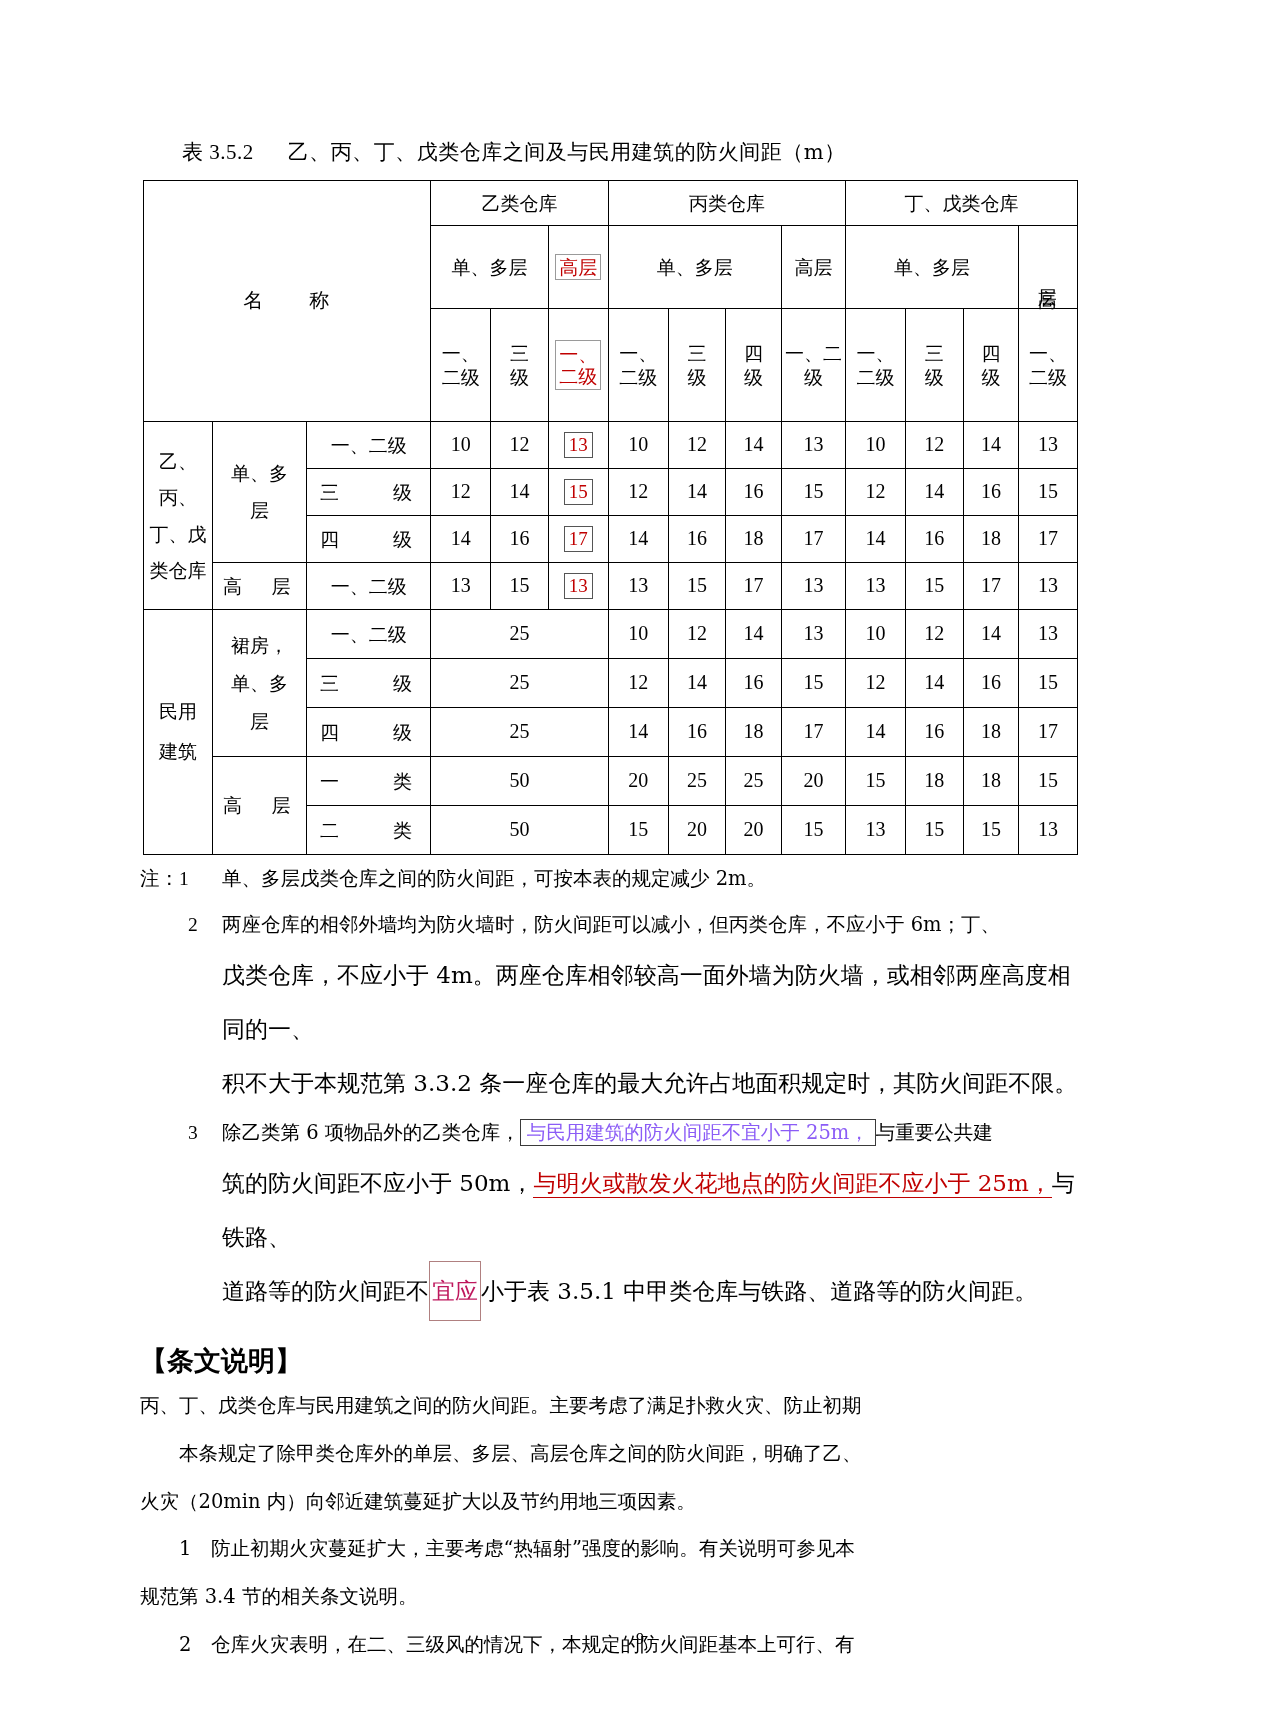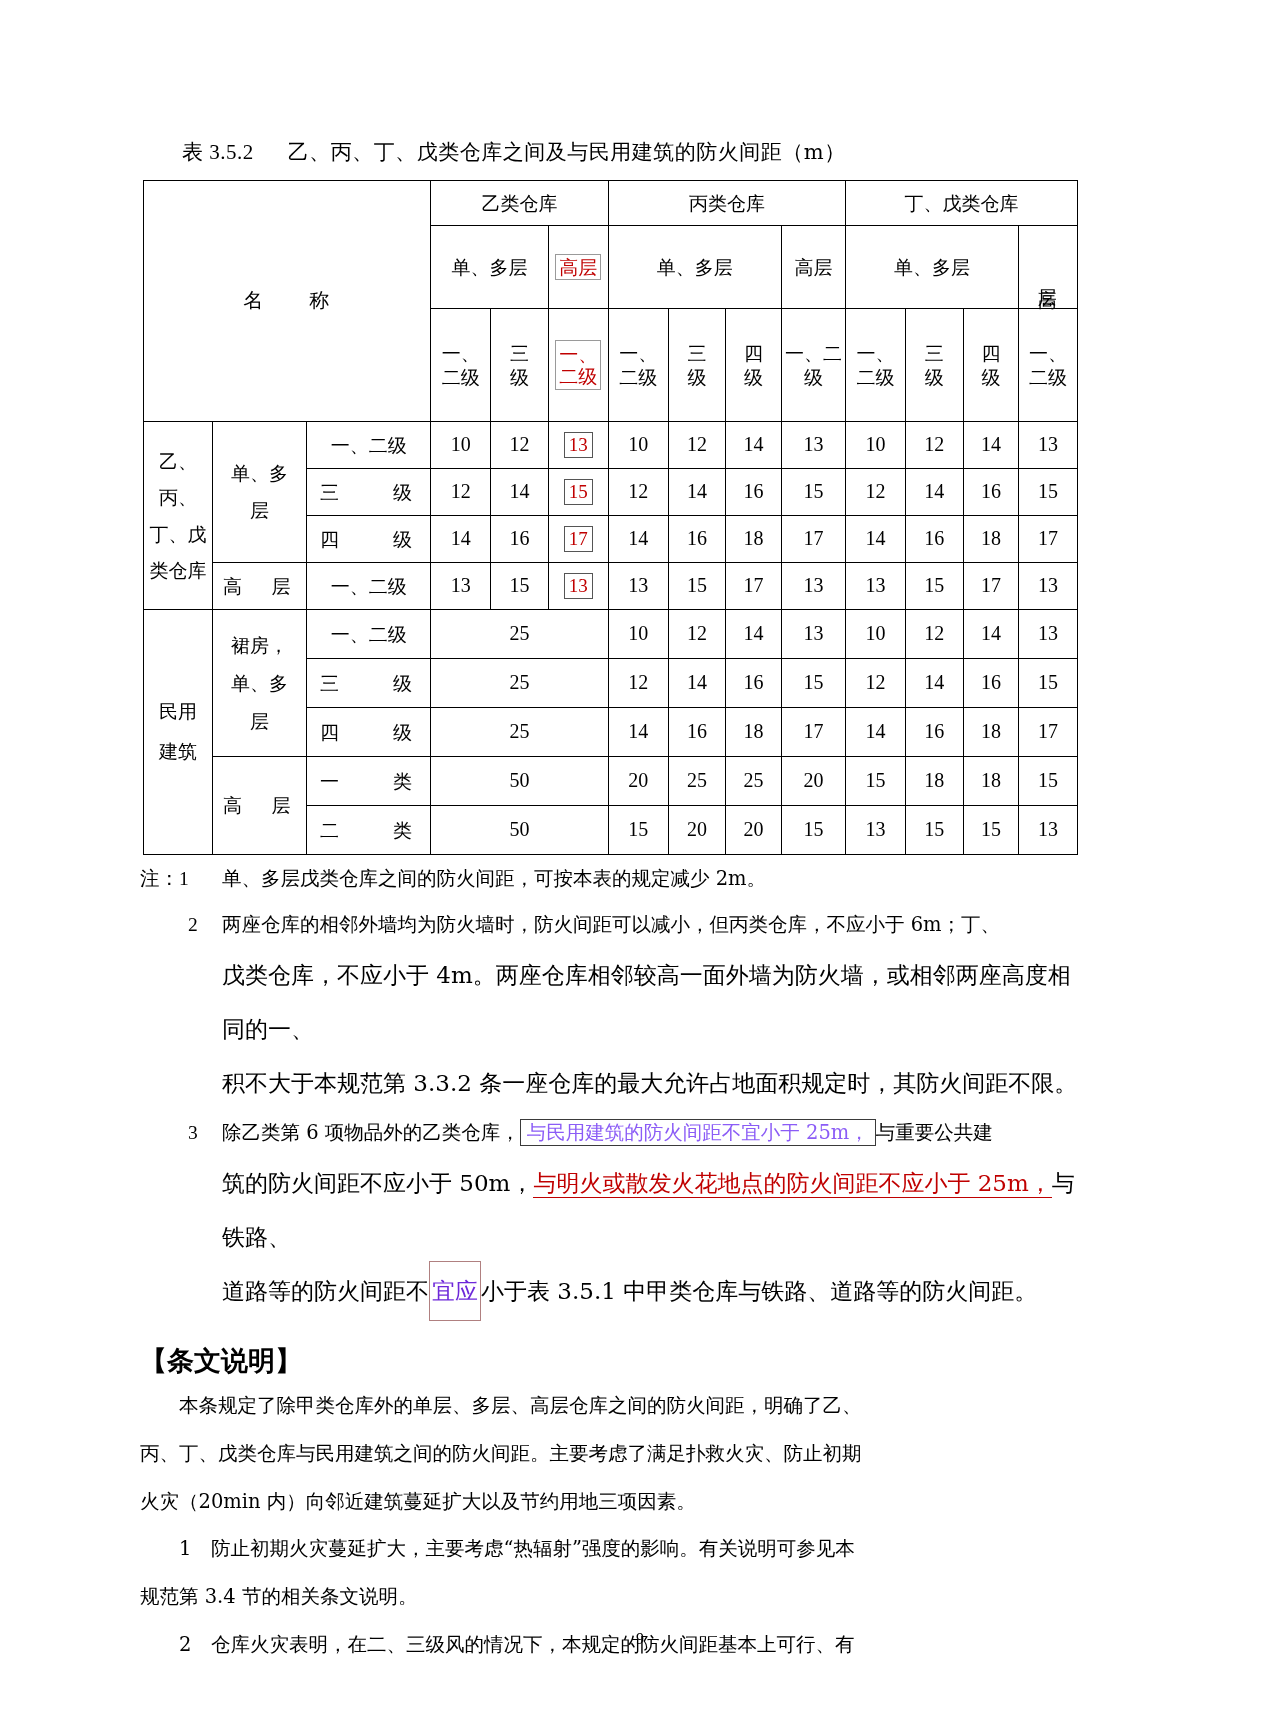--- a/index.html
+++ b/index.html
@@ -74,21 +74,21 @@
     color:#8b5cf6;
     border:1px solid #3a3a3a;
     padding:1px 6px;
   }
   .hl-underline {
     color:#c00000;
     border-bottom:1.5px solid #c00000;
     padding-bottom:1px;
   }
   .hl-small-box {
-    color:#6d28d9;
+    color:#be185d;
     border:1px solid #b08080;
     padding:16px 2px;
   }
 
   .section-head {
     position:absolute; left:140px; top:1343px;
     font-size:27px; font-weight:bold;
     font-family:"DejaVu Serif","Liberation Serif",serif;
   }
   .body-text { position:absolute; left:140px; top:1382px; width:945px; }
@@ -390,22 +390,22 @@
       <span>筑的防火间距不应小于 50m，</span><span class="hl-underline">与明火或散发火花地点的防火间距不应小于 25m，</span><span>与铁路、</span>
     </div>
     <div class="note-cont">
       <span>道路等的防火间距不</span><span class="hl-small-box">宜应</span><span>小于表 3.5.1 中甲类仓库与铁路、道路等的防火间距。</span>
     </div>
   </div>
 
   <div class="section-head">【条文说明】</div>
 
   <div class="body-text">
+    <div class="para">丙、丁、戊类仓库与民用建筑之间的防火间距。主要考虑了满足扑救火灾、防止初期</div>
     <div class="para indent2">本条规定了除甲类仓库外的单层、多层、高层仓库之间的防火间距，明确了乙、</div>
-    <div class="para">丙、丁、戊类仓库与民用建筑之间的防火间距。主要考虑了满足扑救火灾、防止初期</div>
     <div class="para">火灾（20min 内）向邻近建筑蔓延扩大以及节约用地三项因素。</div>
     <div class="para indent2">1　防止初期火灾蔓延扩大，主要考虑“热辐射”强度的影响。有关说明可参见本</div>
     <div class="para">规范第 3.4 节的相关条文说明。</div>
     <div class="para indent2">2　仓库火灾表明，在二、三级风的情况下，本规定的防火间距基本上可行、有</div>
   </div>
 
   <div class="page-number">9</div>
 
 </div>
 

